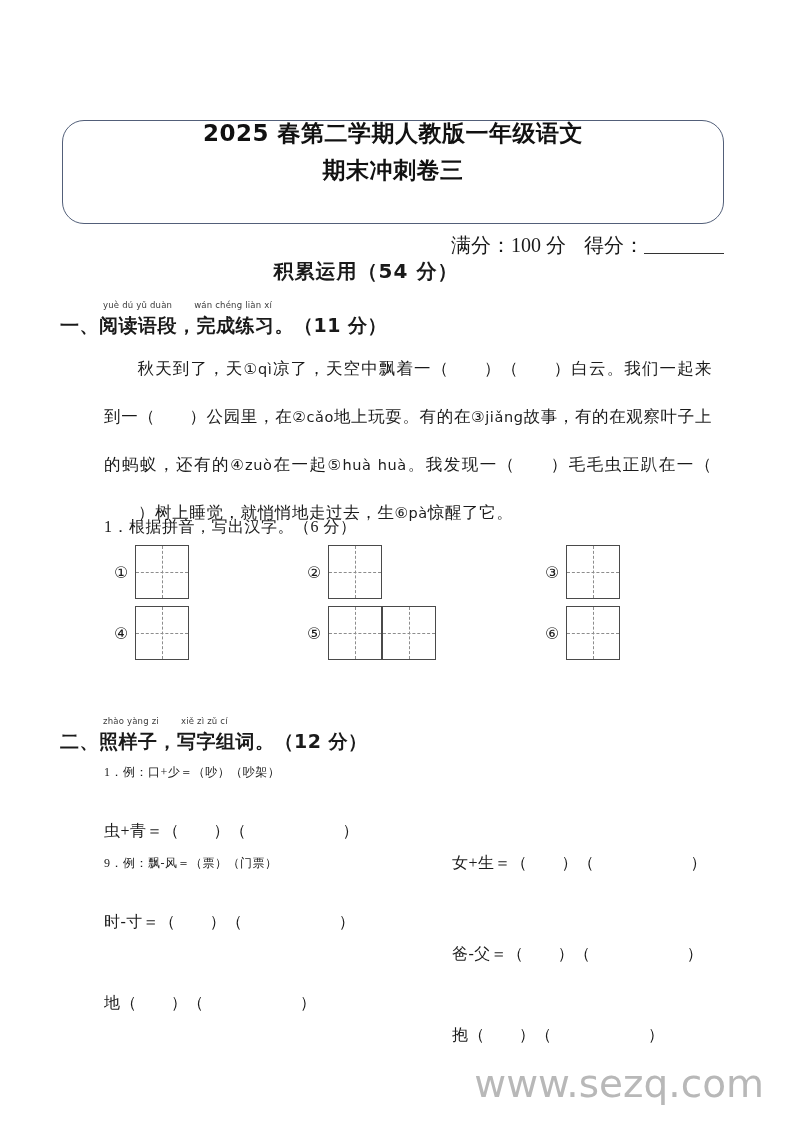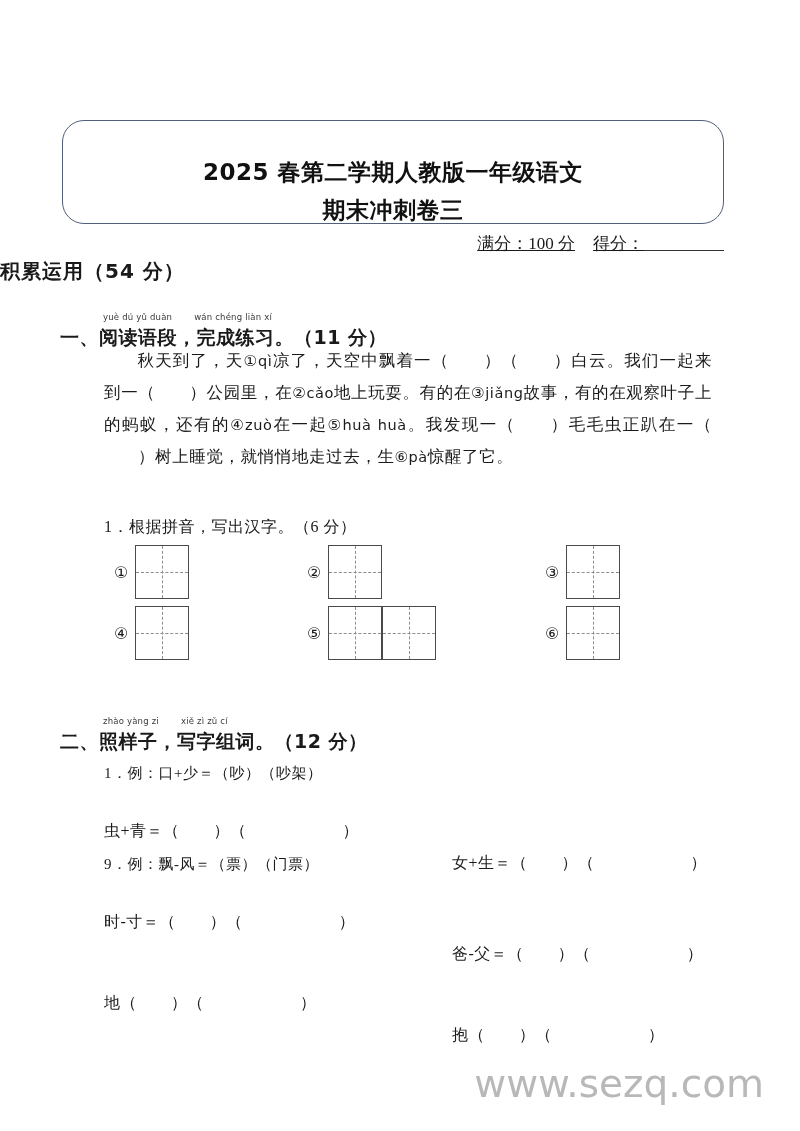--- a/index.html
+++ b/index.html
@@ -28,21 +28,21 @@
     left: 62px;
     top: 120px;
     width: 662px;
     height: 104px;
     border: 1.6px solid #525f79;
     border-radius: 22px;
     box-sizing: border-box;
     display: flex;
     flex-direction: column;
     align-items: center;
-    justify-content: flex-end;
+    justify-content: flex-start;
   }
   .title-line1 {
     font-family: "DejaVu Sans", sans-serif;
     font-weight: bold;
     font-size: 23px;
     letter-spacing: 0.5px;
     color: #111;
     line-height: 1.1;
     margin-bottom: 12px;
   }
@@ -53,41 +53,40 @@
     letter-spacing: 0.5px;
     color: #111;
     line-height: 1.1;
   }
 
   
   .score-line {
     position: absolute;
     right: 76px;
     top: 232px;
-    font-size: 17px;
+    font-size: 20px;
     color: #1a1a1a;
     white-space: nowrap;
-    text-decoration: underline;
   }
   .score-line .gap { display: inline-block; width: 18px; }
   .score-blank {
     display: inline-block;
     width: 80px;
     border-bottom: 1.4px solid #333;
     height: 13px;
     vertical-align: -2px;
   }
 
   
   .part-title {
     position: absolute;
     left: 0;
     top: 258px;
     width: 732px;
-    text-align: left;
+    text-align: center;
     font-family: "DejaVu Sans", sans-serif;
     font-weight: bold;
     font-size: 20px;
     letter-spacing: 1px;
   }
 
   
   .heading {
     position: absolute;
     left: 60px;
@@ -112,21 +111,21 @@
     letter-spacing: 0.5px;
   }
 
   
   .passage {
     position: absolute;
     left: 104px;
     top: 345px;
     width: 608px;
     font-size: 16.5px;
-    line-height: 32px;
+    line-height: 48px;
     letter-spacing: 0.6px;
     text-align: justify;
   }
   .passage .indent { display: inline-block; width: 33px; }
   .circled { font-family: "DejaVu Sans", sans-serif; font-size: 15px; }
   .py { font-family: "DejaVu Sans", sans-serif; font-size: 14.5px; }
   .brk { display: inline-block; width: 34px; }
 
   
   .subq {
@@ -176,21 +175,21 @@
     position: absolute;
     top: 0; bottom: 0;
     left: 50%;
     border-left: 1px dashed #8d8d8d;
   }
 
   
   .ex-example {
     position: absolute;
     left: 104px;
-    font-size: 15px;
+    font-size: 12px;
     letter-spacing: 0.5px;
     white-space: nowrap;
   }
   .ex-row {
     position: absolute;
     left: 104px;
     width: 620px;
     font-size: 16px;
     letter-spacing: 0.5px;
     white-space: nowrap;
@@ -231,21 +230,21 @@
     <div class="title-line1">2025 春第二学期人教版一年级语文</div>
     <div class="title-line2">期末冲刺卷三</div>
   </div>
 
   <div class="score-line">
     <span>满分：100 分</span><span class="gap"></span><span>得分：</span><span class="score-blank"></span>
   </div>
 
   <div class="part-title">积累运用（54 分）</div>
 
-  <div class="heading" style="top:325px;">
+  <div class="heading" style="top:313px;">
     <div class="pinyin-row">
       <span class="pblock">yuè dú  yǔ duàn</span><span class="pgap"></span><span class="pblock">wán chéng liàn xí</span>
     </div>
     <div class="htext">一、阅读语段，完成练习。（11 分）</div>
   </div>
 
   <div class="passage">
     <span class="indent"></span><span>秋天到了，天</span><span class="circled">①</span><span class="py">qì</span><span>凉了，天空中飘着一（</span><span class="brk"></span><span>）（</span><span class="brk"></span><span>）白云。我们一起</span><span>来到一（</span><span class="brk"></span><span>）公园里，在</span><span class="circled">②</span><span class="py">cǎo</span><span>地上玩耍。有的在</span><span class="circled">③</span><span class="py">jiǎng</span><span>故事，有的在观</span><span>察叶子上的蚂蚁，还有的</span><span class="circled">④</span><span class="py">zuò</span><span>在一起</span><span class="circled">⑤</span><span class="py">huà  huà</span><span>。我发现一（</span><span class="brk"></span><span>）毛毛虫</span><span>正趴在一（</span><span class="brk"></span><span>）树上睡觉，就悄悄地走过去，生</span><span class="circled">⑥</span><span class="py">pà</span><span>惊醒了它。</span>
   </div>
 

